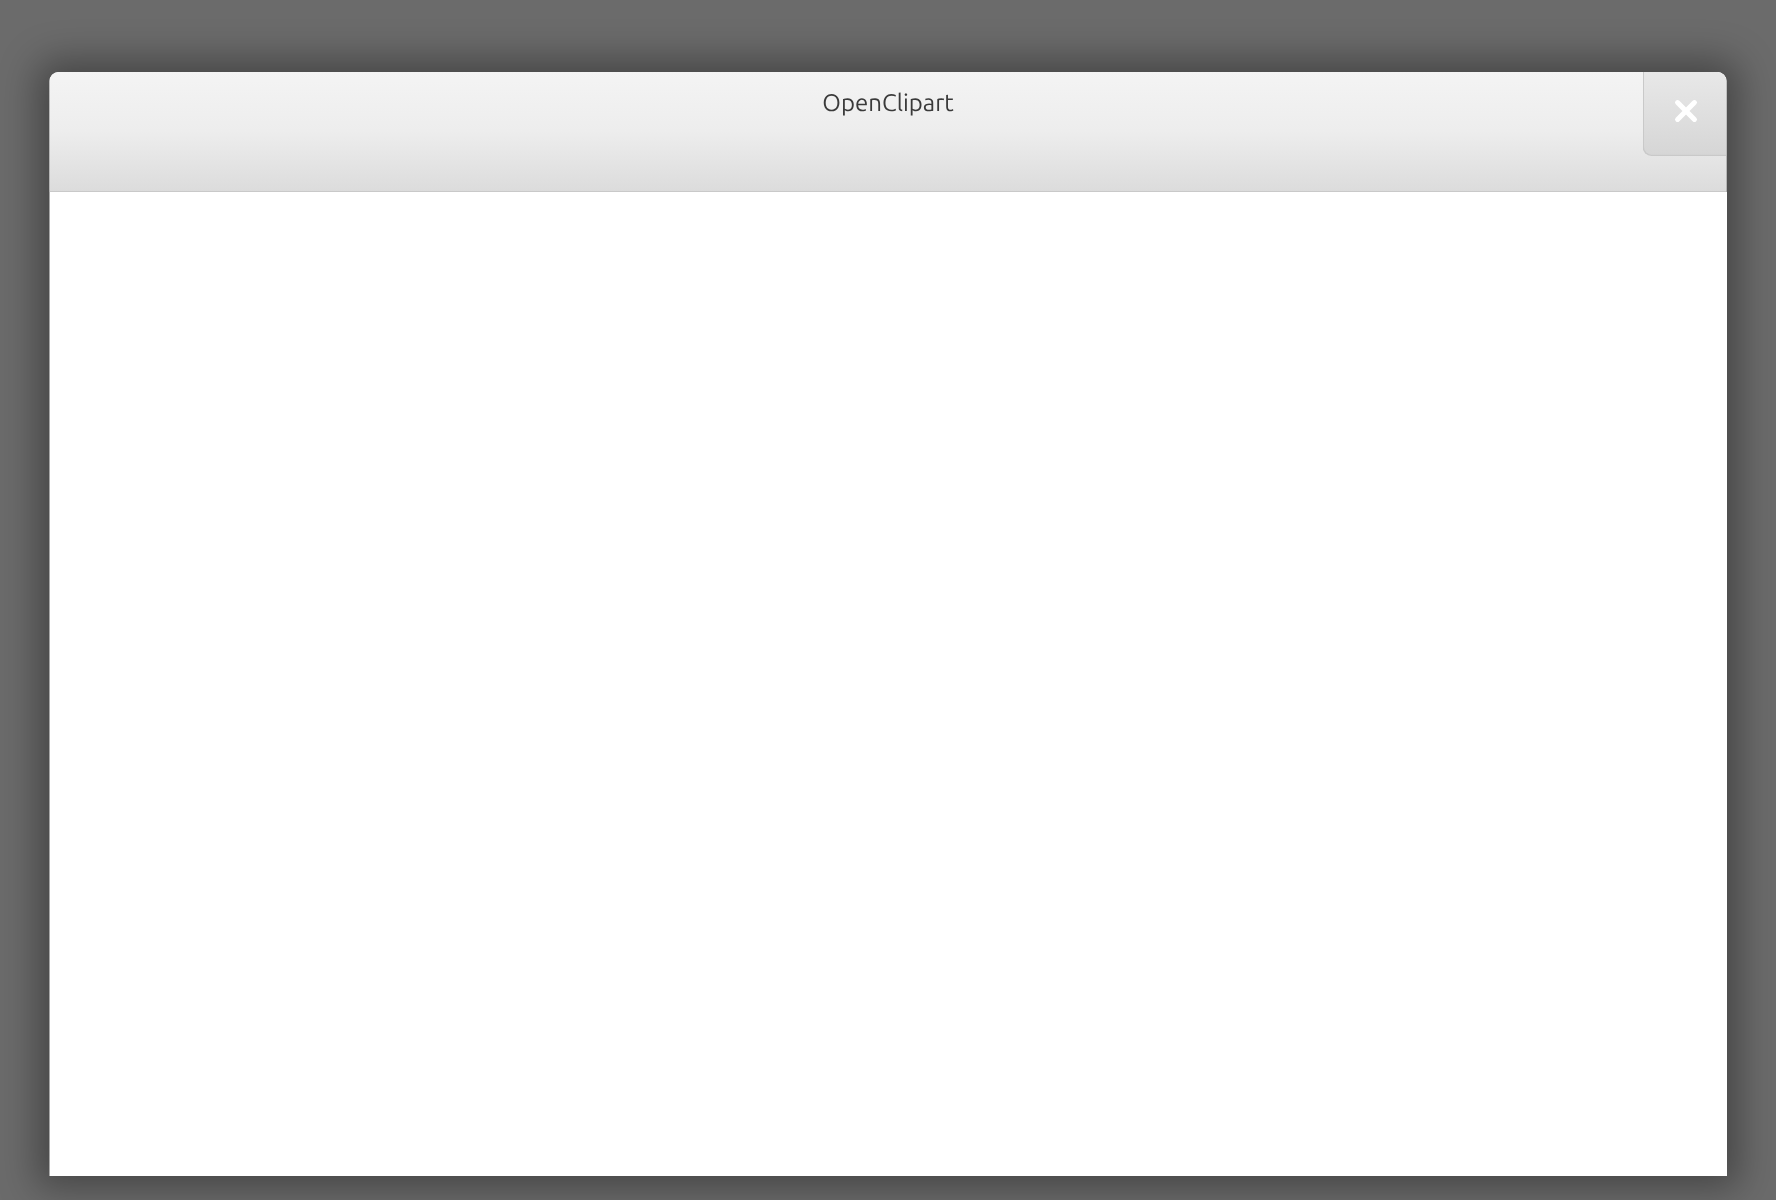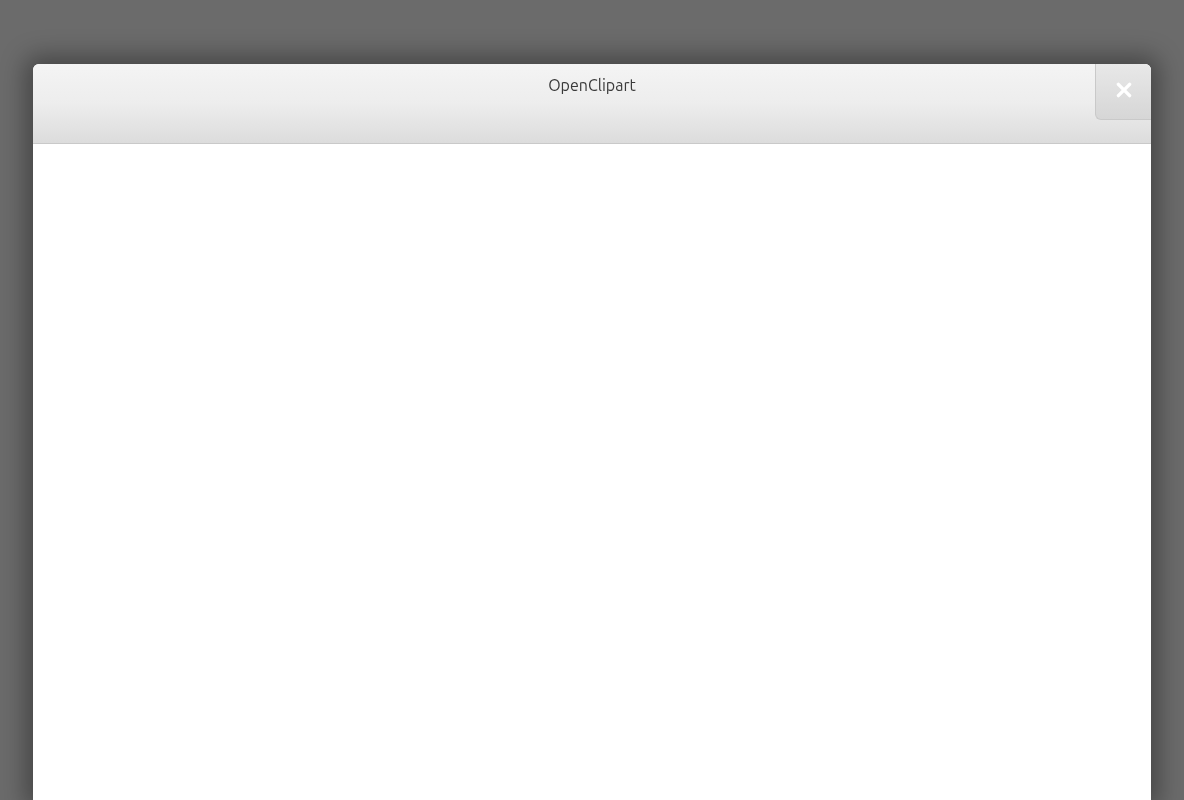--- a/index.html
+++ b/index.html
@@ -13,21 +13,21 @@
       height: 800px;
       background: #6b6b6b;
       font-family: -apple-system, BlinkMacSystemFont, "Segoe UI", Ubuntu, "Helvetica Neue", Arial, sans-serif;
       overflow: hidden;
     }
     
     .dialog-backdrop {
       width: 100%;
       height: 100%;
       display: flex;
-      align-items: flex-end;
+      align-items: center;
       justify-content: center;
     }
     
     .dialog {
       position: relative;
       margin-top: 32px;
       width: 1118px;
       height: 736px;
       background: #ffffff;
       border-radius: 6px 6px 0 0;

